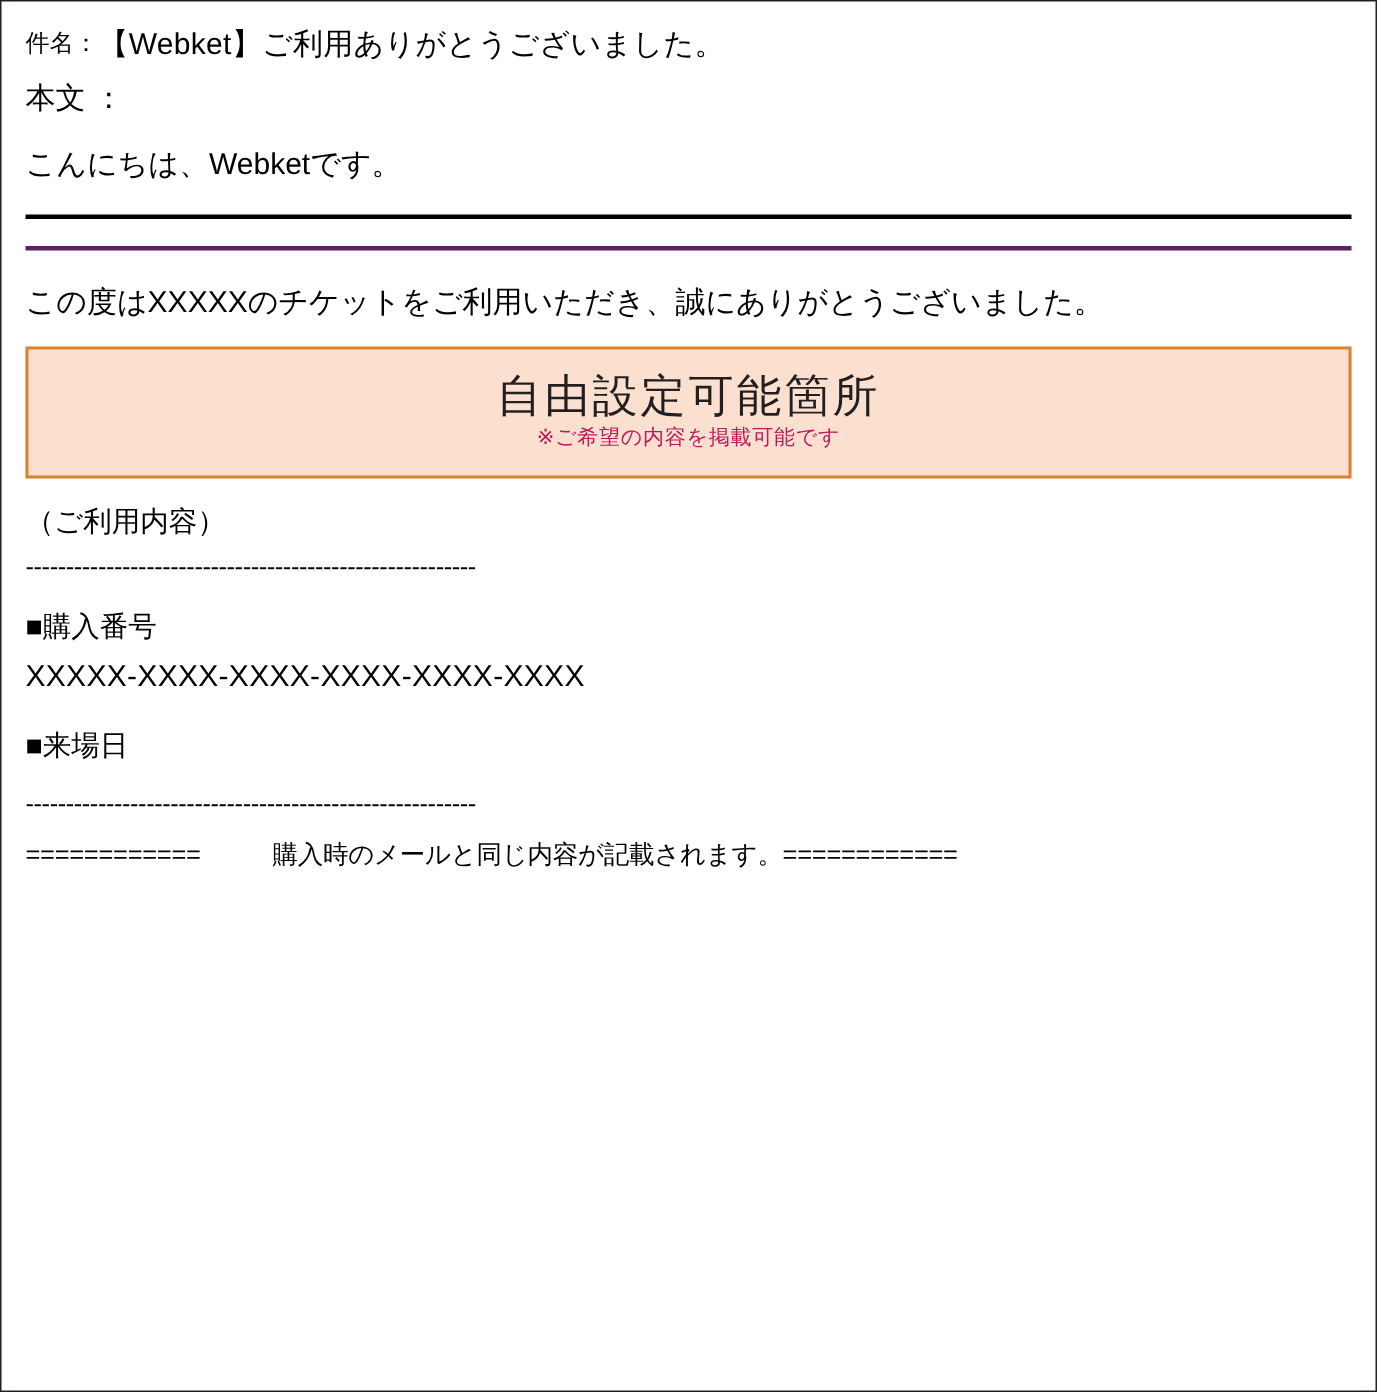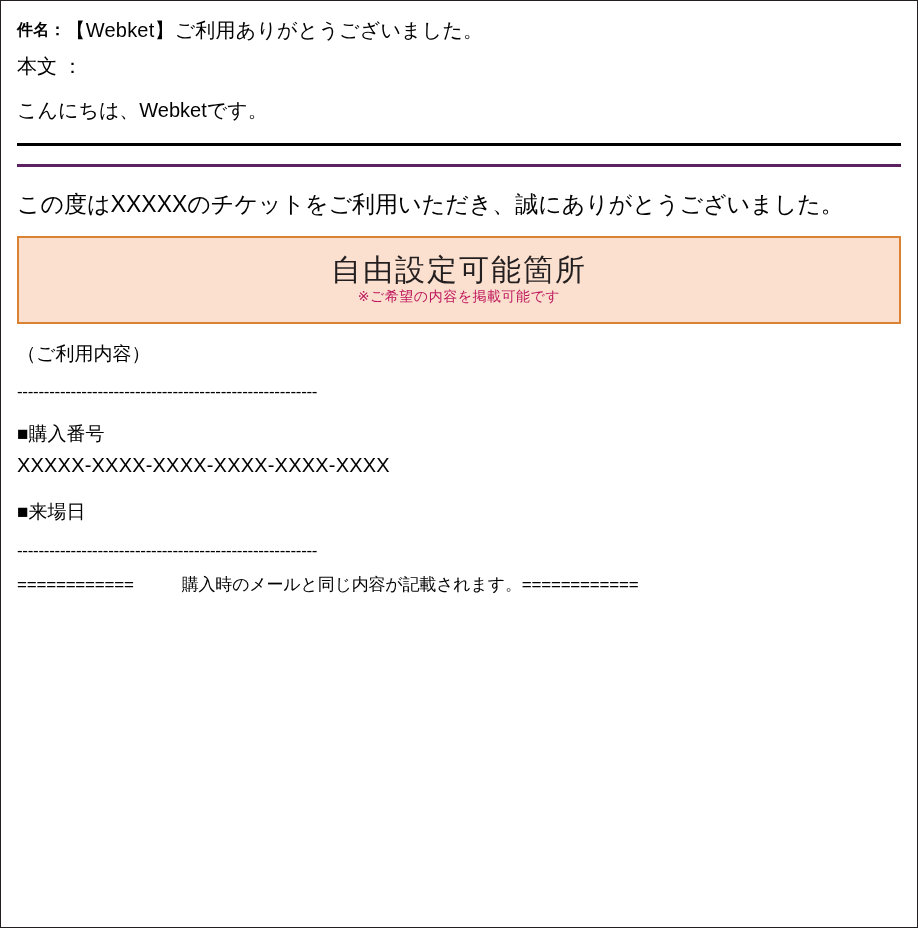--- a/index.html
+++ b/index.html
@@ -26,21 +26,20 @@
   .line-subject {
     font-size: 20px;
     line-height: 1.5;
     letter-spacing: 0.2px;
     margin: 0 0 6px 0;
     white-space: nowrap;
   }
   .label-sm {
     font-size: 16px;
     vertical-align: 2px;
-    font-weight: bold;
   }
   .line-body-label {
     font-size: 20px;
     line-height: 1.5;
     margin: 6px 0 14px 0;
   }
   .greeting {
     font-size: 20px;
     line-height: 1.5;
     margin: 0 0 18px 0;
@@ -56,21 +55,21 @@
     line-height: 1.55;
     margin: 0 0 16px 0;
   }
   .rule-purple {
     border: none;
     border-top: 3px solid #5b2160;
     margin: 14px 0 20px 0;
     width: 100%;
   }
   .thanks {
-    font-size: 23px;
+    font-size: 20px;
     line-height: 1.5;
     margin: 8px 0 14px 0;
   }
   .free-box {
     background: #fbe0cf;
     border: 2px solid #d98232;
     box-sizing: border-box;
     padding: 14px 10px 16px 10px;
     text-align: center;
     margin: 0 0 16px 0;
@@ -83,21 +82,21 @@
     margin-bottom: 0;
   }
   .free-box-note {
     font-size: 14px;
     letter-spacing: 0.5px;
     color: #be185d;
   }
   .sec-label {
     font-size: 19px;
     line-height: 1.5;
-    margin: 0 0 12px 0;
+    margin: 0 0 2px 0;
   }
   .dashes {
     font-size: 17px;
     line-height: 1.4;
     letter-spacing: -0.3px;
     margin: 0 0 16px 0;
     white-space: nowrap;
     overflow: hidden;
   }
   .dashes.tight {

